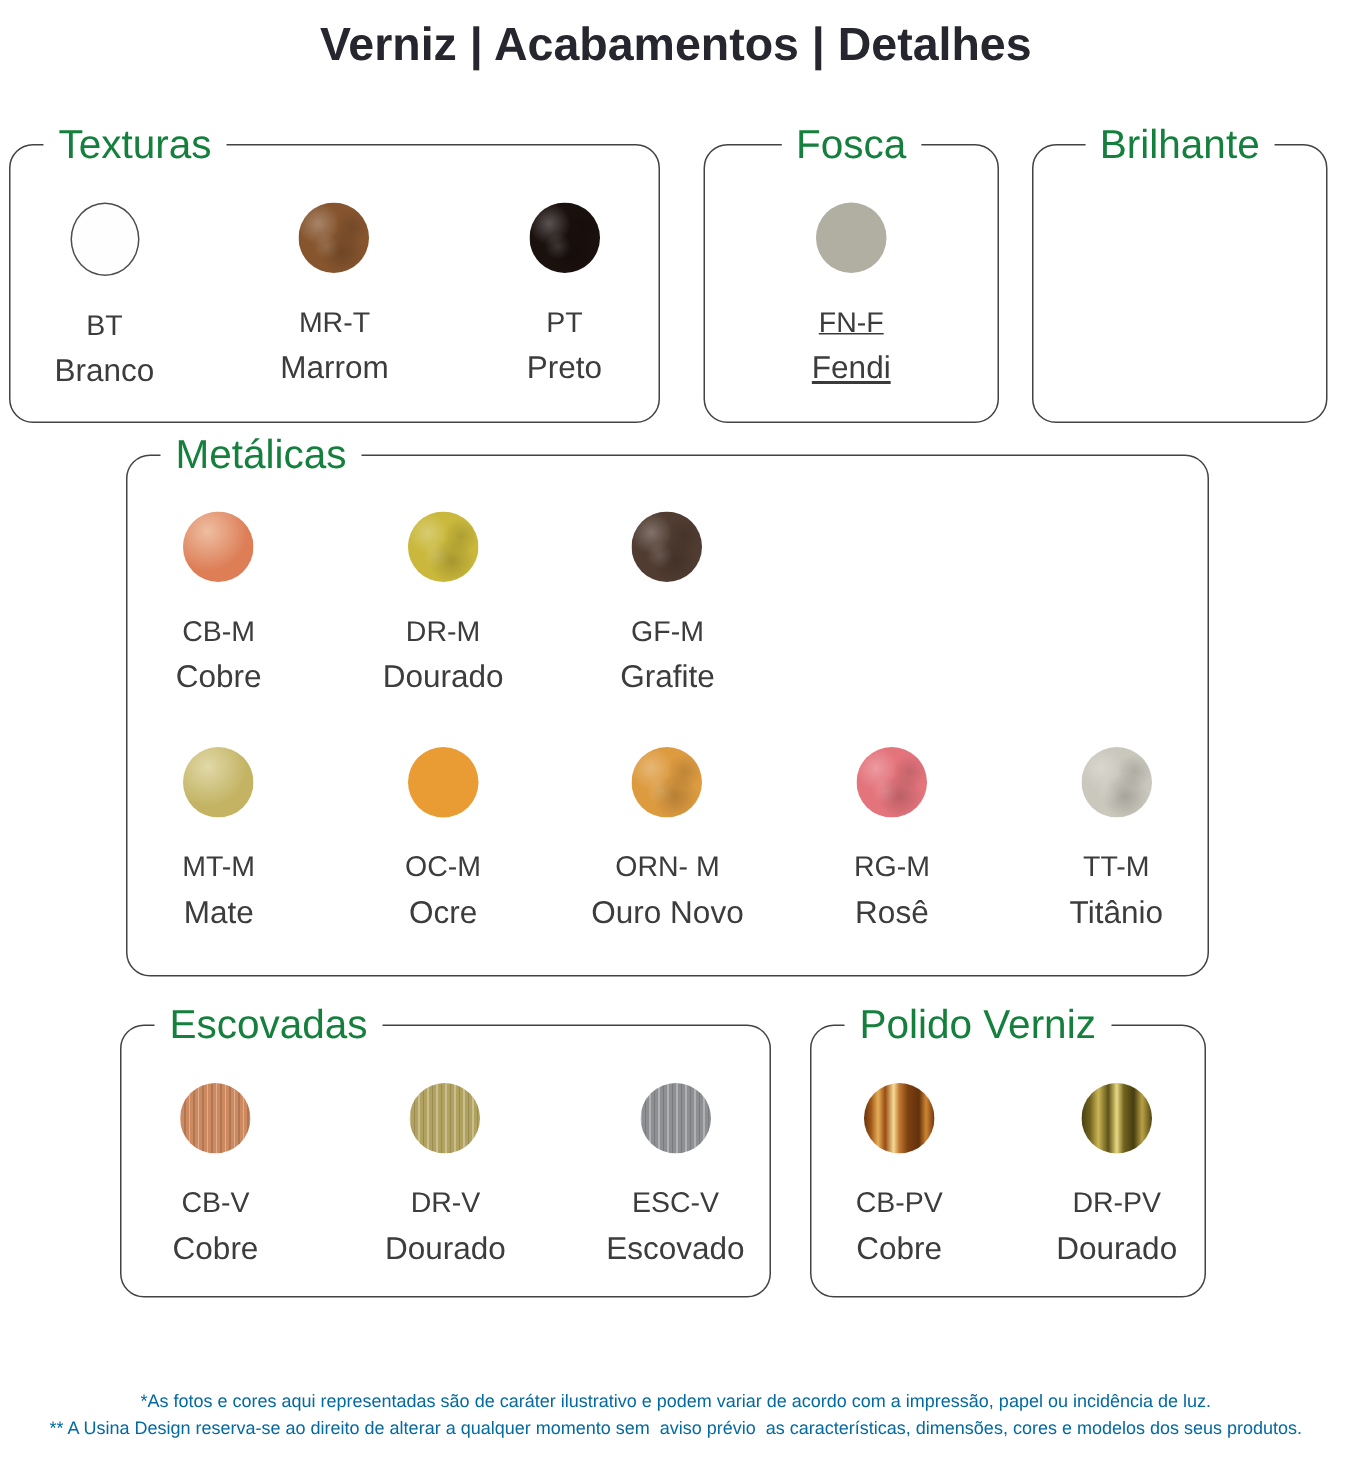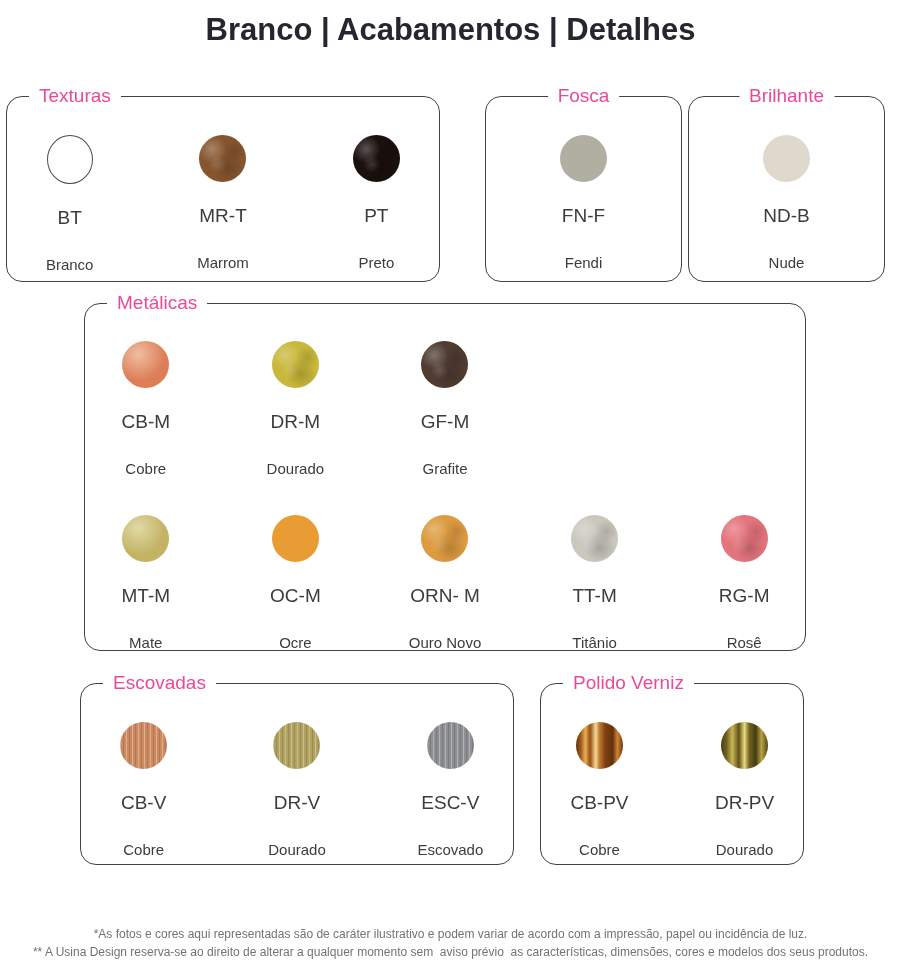--- a/index.html
+++ b/index.html
@@ -9,21 +9,21 @@
   }
   .page-title{
     position:absolute;top:12px;left:0;width:100%;text-align:center;
     font-size:31px;font-weight:600;color:#26262f;letter-spacing:0px;
   }
   .box{
     position:absolute;border:1.6px solid #434343;border-radius:16px;background:#ffffff;
   }
   .legend{
     position:absolute;top:-14px;background:#ffffff;padding:0 10px;
-    font-size:19px;color:#ec4899;white-space:nowrap;line-height:26px;
+    font-size:27px;color:#15803d;white-space:nowrap;line-height:26px;
   }
   .legend.left{left:22px;}
   .legend.center{left:50%;transform:translateX(-50%);}
   .row{display:grid;gap:28px;}
   .cols-1{grid-template-columns:1fr;}
   .cols-2{grid-template-columns:repeat(2,1fr);}
   .cols-3{grid-template-columns:repeat(3,1fr);}
   .cols-5{grid-template-columns:repeat(5,1fr);}
   .cell{display:flex;flex-direction:column;align-items:center;}
   .dot{
@@ -55,34 +55,34 @@
   }
   .dot.polished-gold{
     background-image:linear-gradient(90deg,
       rgba(30,25,0,.60) 0%, rgba(30,25,0,.25) 12%,
       rgba(255,230,120,.55) 24%, rgba(40,32,0,.45) 38%,
       rgba(255,240,150,.80) 50%, rgba(70,58,10,.35) 60%,
       rgba(25,20,0,.60) 74%, rgba(255,220,110,.40) 86%,
       rgba(35,28,0,.55) 100%);
   }
   .code{margin-top:23px;font-size:19px;color:#3c3c3c;line-height:22px;}
-  .name{margin-top:25px;font-size:15px;color:#3c3c3c;line-height:22px;}
+  .name{margin-top:8px;font-size:21px;color:#3c3c3c;line-height:22px;}
   .pad-top{padding-top:38px;}
   .pad-top-m{padding-top:37px;}
   .row + .row{margin-top:35px;}
   .footnotes{
     position:absolute;top:926px;left:0;width:100%;text-align:center;
-    font-size:12px;color:#737373;line-height:17.5px;
+    font-size:12px;color:#0369a1;line-height:17.5px;
   }
   .footnotes div{white-space:pre;}
 </style>
 </head>
 <body>
 
-<div class="page-title">Branco | Acabamentos | Detalhes</div>
+<div class="page-title">Verniz | Acabamentos | Detalhes</div>
 
 <div class="box" style="left:6px;top:96px;width:432px;height:184px;">
   <span class="legend left">Texturas</span>
   <div class="row cols-3 pad-top">
     <div class="cell">
       <span class="dot outlined" style="background-color: rgb(254, 254, 254);"></span>
       <span class="code">BT</span>
       <span class="name">Branco</span>
     </div>
     <div class="cell">
@@ -91,40 +91,33 @@
       <span class="name">Marrom</span>
     </div>
     <div class="cell">
       <span class="dot speckle" style="background-color: rgb(26, 16, 14);"></span>
       <span class="code">PT</span>
       <span class="name">Preto</span>
     </div>
   </div>
 </div>
 
-<div class="box" style="left:485px;top:96px;width:195px;height:184px;">
+<div class="box" style="left:469px;top:96px;width:195px;height:184px;text-decoration:underline;">
   <span class="legend center">Fosca</span>
   <div class="row cols-1 pad-top">
     <div class="cell">
       <span class="dot" style="background-color: rgb(177, 175, 162);"></span>
       <span class="code">FN-F</span>
       <span class="name">Fendi</span>
     </div>
   </div>
 </div>
 
 <div class="box" style="left:688px;top:96px;width:195px;height:184px;">
   <span class="legend center">Brilhante</span>
-  <div class="row cols-1 pad-top">
-    <div class="cell">
-      <span class="dot" style="background-color: rgb(222, 217, 204);"></span>
-      <span class="code">ND-B</span>
-      <span class="name">Nude</span>
-    </div>
-  </div>
 </div>
 
 <div class="box" style="left:84px;top:303px;width:720px;height:346px;">
   <span class="legend left">Metálicas</span>
   <div class="row cols-5 pad-top-m">
     <div class="cell">
       <span class="dot sheen" style="background-color: rgb(221, 126, 87);"></span>
       <span class="code">CB-M</span>
       <span class="name">Cobre</span>
     </div>
@@ -149,29 +142,29 @@
       <span class="dot" style="background-color: rgb(234, 156, 52);"></span>
       <span class="code">OC-M</span>
       <span class="name">Ocre</span>
     </div>
     <div class="cell">
       <span class="dot speckle" style="background-color: rgb(221, 155, 64);"></span>
       <span class="code">ORN- M</span>
       <span class="name">Ouro Novo</span>
     </div>
     <div class="cell">
+      <span class="dot speckle" style="background-color: rgb(228, 116, 124);"></span>
+      <span class="code">RG-M</span>
+      <span class="name">Rosê</span>
+    </div>
+    <div class="cell">
       <span class="dot speckle" style="background-color: rgb(202, 200, 189);"></span>
       <span class="code">TT-M</span>
       <span class="name">Titânio</span>
     </div>
-    <div class="cell">
-      <span class="dot speckle" style="background-color: rgb(228, 116, 124);"></span>
-      <span class="code">RG-M</span>
-      <span class="name">Rosê</span>
-    </div>
   </div>
 </div>
 
 <div class="box" style="left:80px;top:683px;width:432px;height:180px;">
   <span class="legend left">Escovadas</span>
   <div class="row cols-3 pad-top">
     <div class="cell">
       <span class="dot brushed" style="background-color: rgb(205, 138, 96);"></span>
       <span class="code">CB-V</span>
       <span class="name">Cobre</span>

